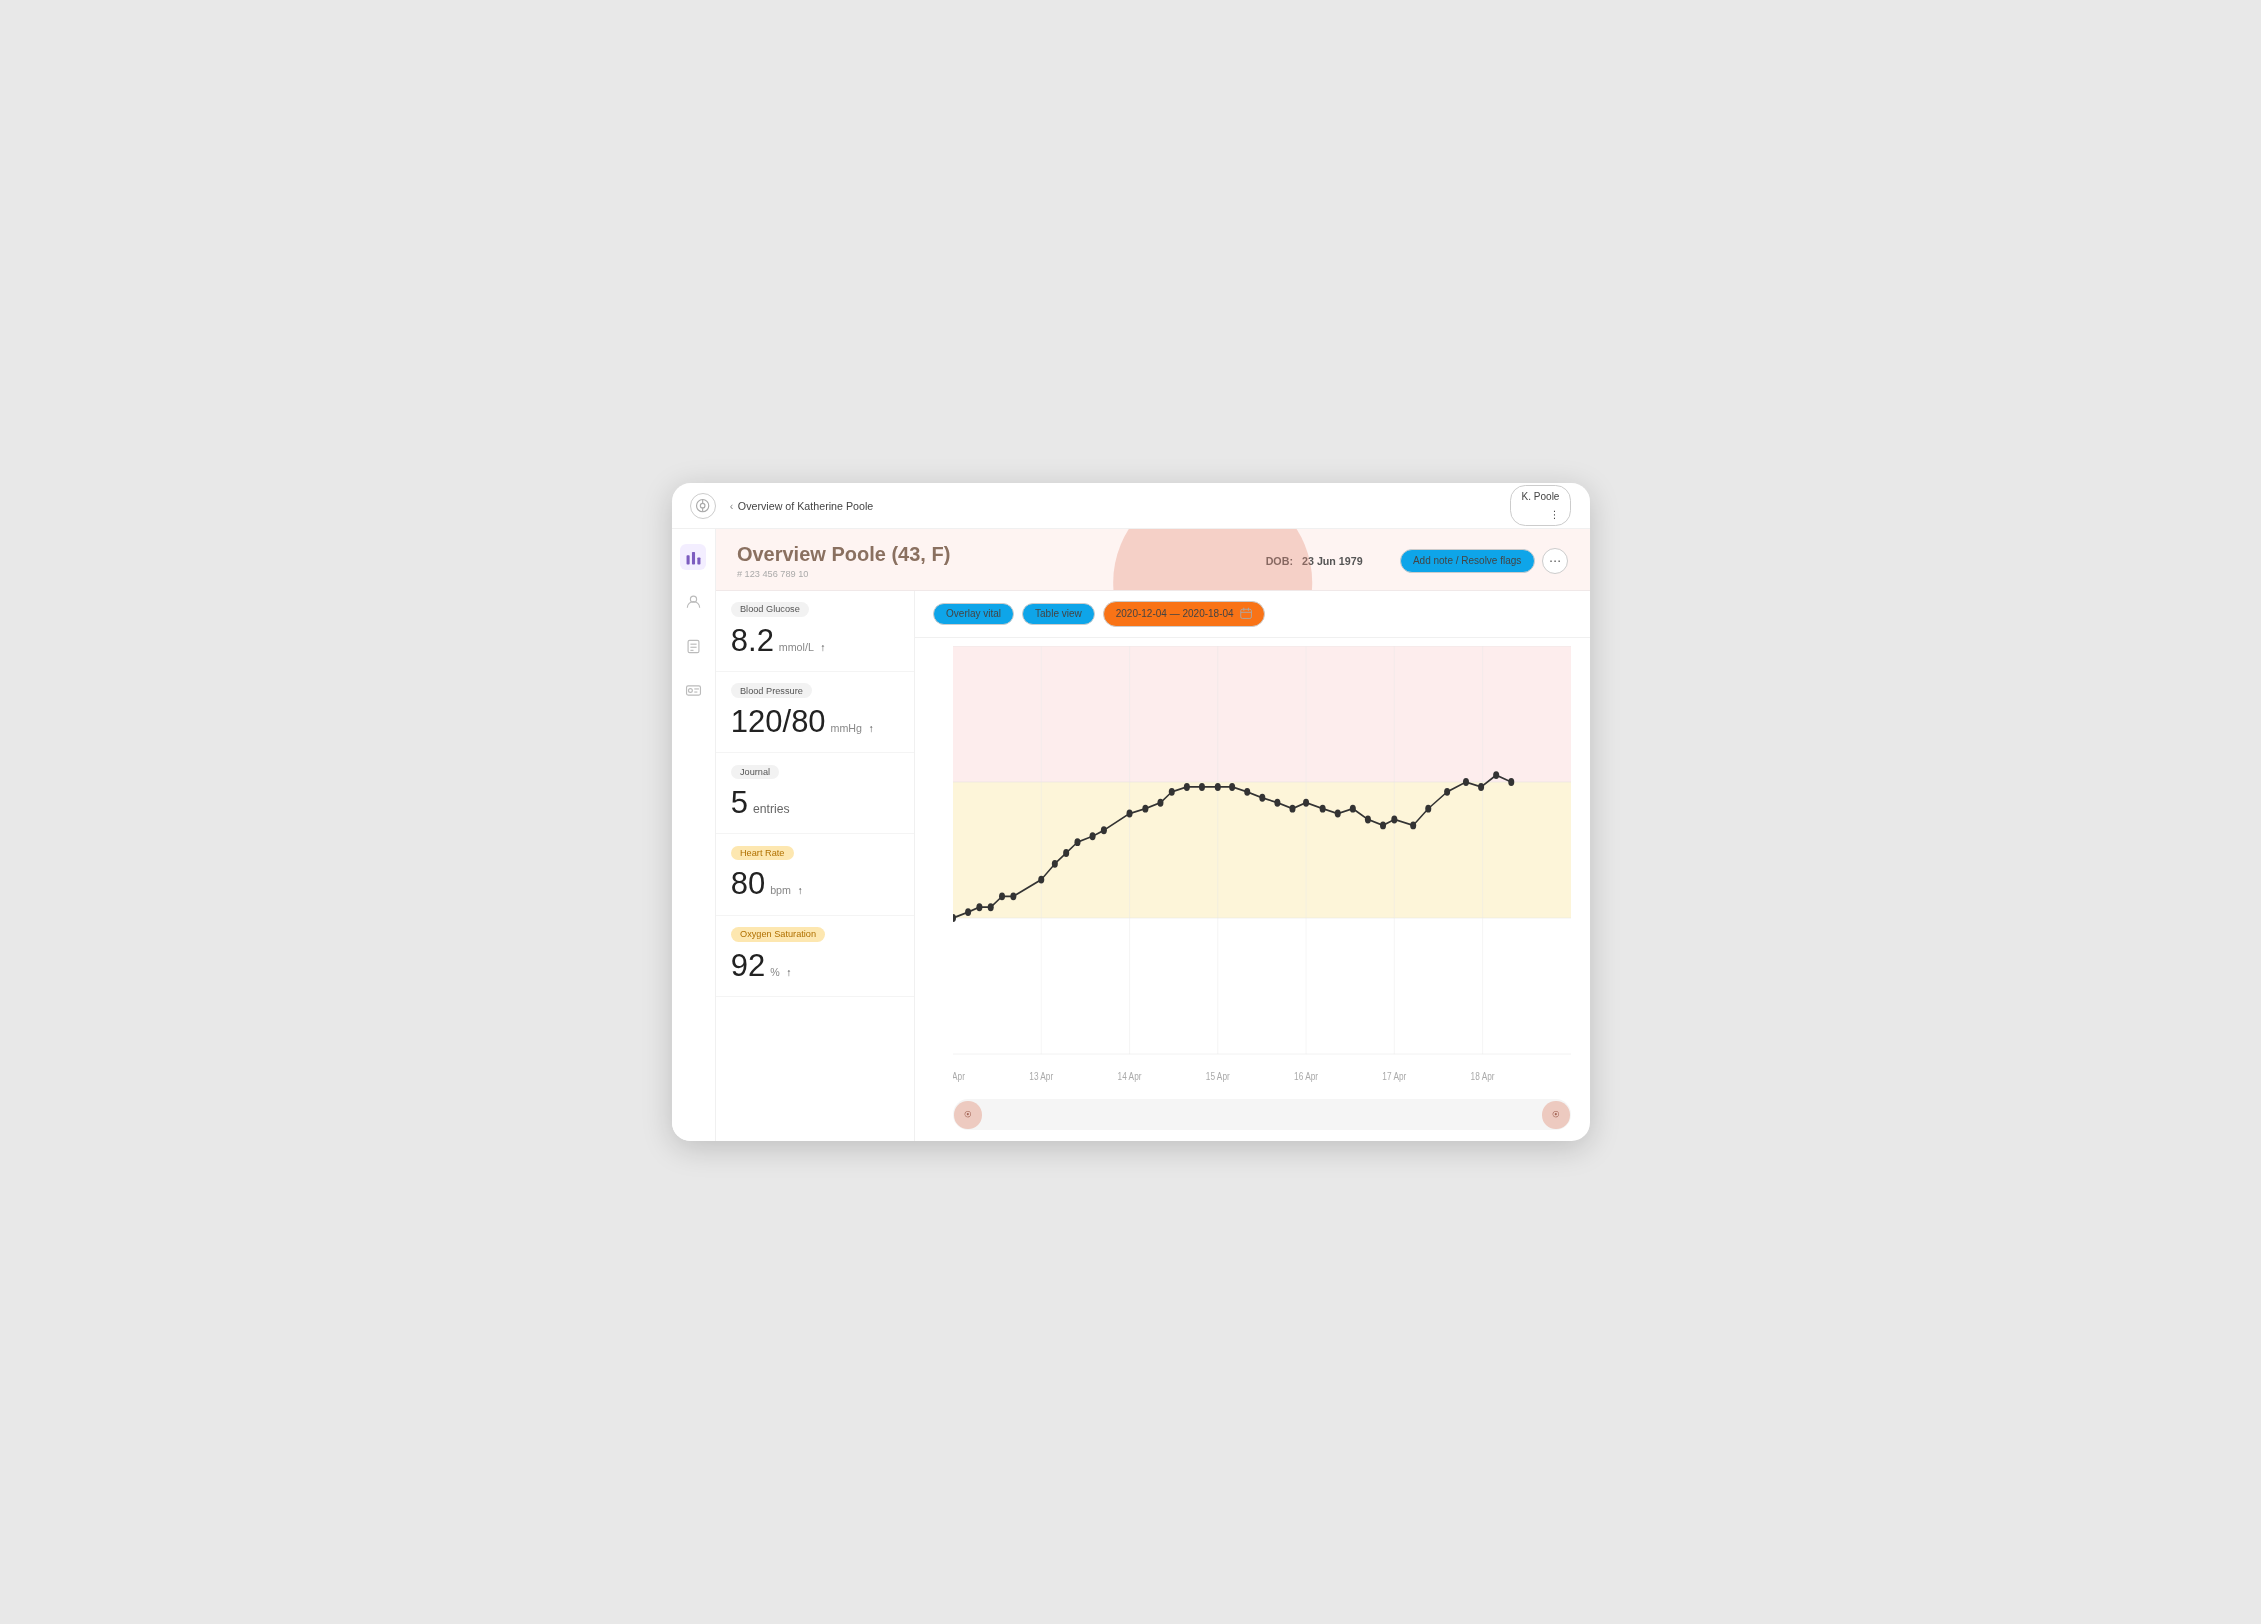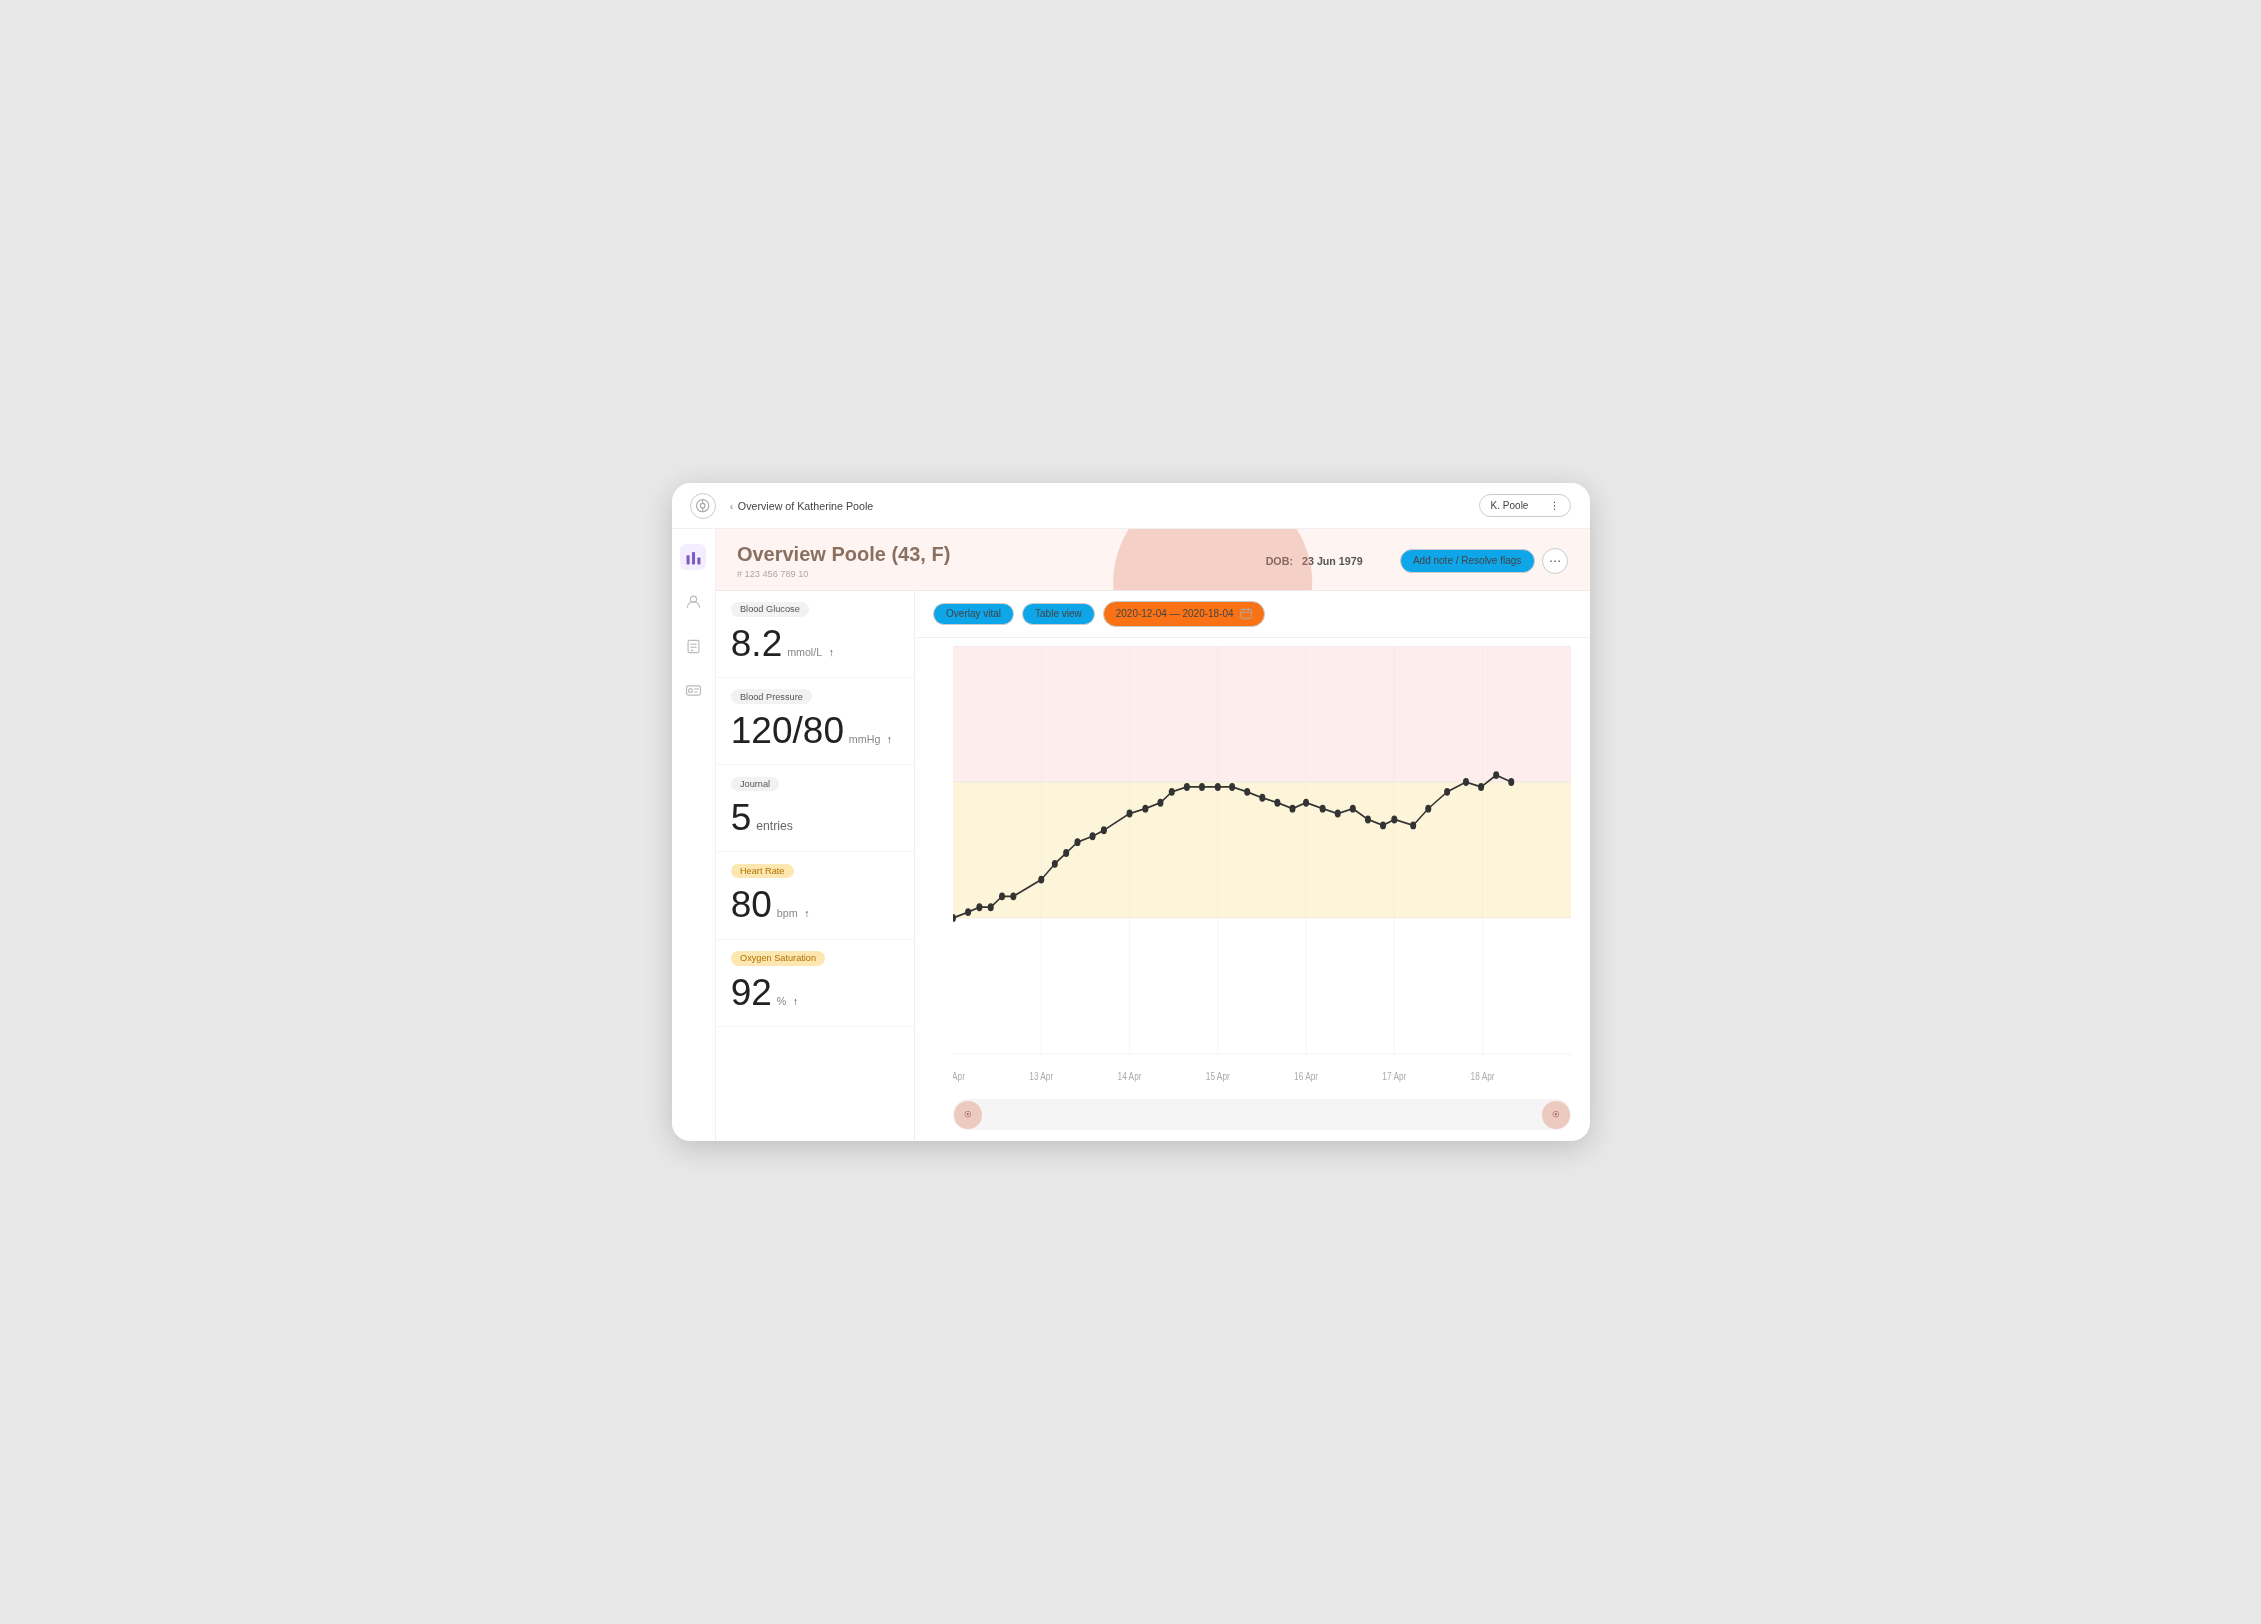--- a/index.html
+++ b/index.html
@@ -51,27 +51,28 @@
       cursor: pointer;
     }
     .top-bar-back-arrow {
       font-size: 10.7px;
       color: #888;
     }
     .top-bar-spacer { flex: 1; }
     .top-bar-user {
       display: flex;
       align-items: flex-end;
-      gap: 21px;
+      gap: 7px;
       border: 1.1px solid #ccc;
       border-radius: 15.3px;
       padding: 4.6px 10.7px;
       font-size: 10px;
       color: #444;
       cursor: pointer;
+      flex-direction: column;
     }
     
     .main-area {
       display: flex;
       flex: 1;
       overflow: hidden;
     }
     
     .sidebar-icons {
       width: 44px;
@@ -198,21 +199,21 @@
       padding: 2.3px 9.2px;
       font-size: 9.2px;
       color: #555;
       margin-bottom: 6.1px;
     }
     .vital-label.alert {
       background: #fde7b0;
       color: #b07000;
     }
     .vital-value {
-      font-size: 37px;
+      font-size: 31px;
       font-weight: 300;
       color: #222;
     }
     .vital-unit {
       font-size: 10.7px;
       color: #888;
       margin-left: 1.5px;
     }
     .vital-arrow {
       font-size: 10.7px;

